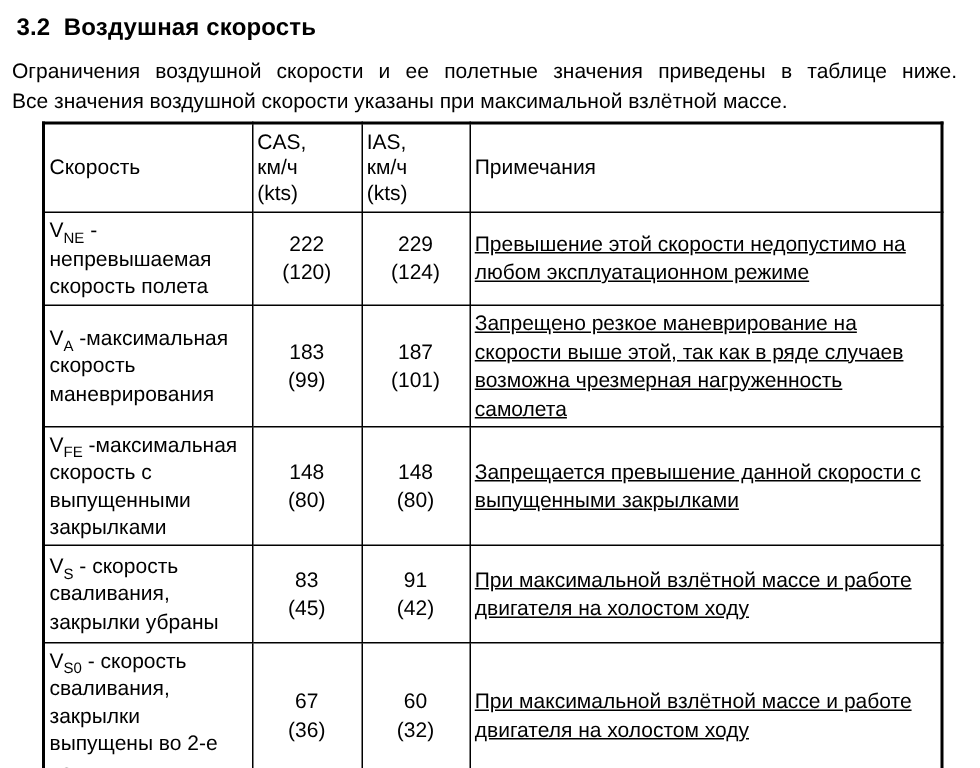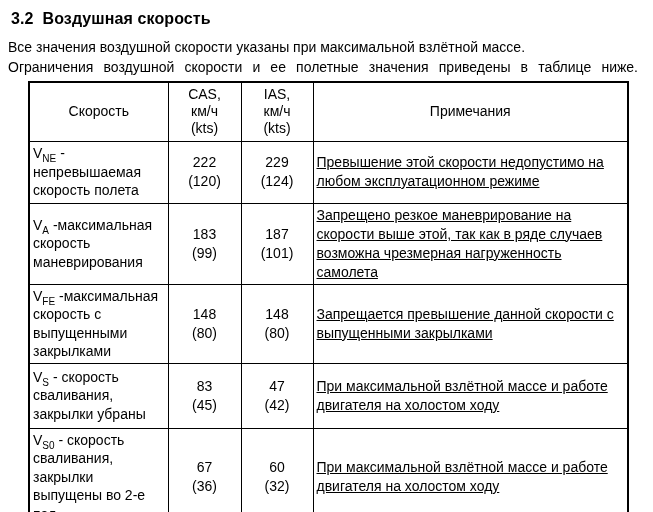--- a/index.html
+++ b/index.html
@@ -47,21 +47,21 @@
   table.limits th,
   table.limits td {
     border: 1.5px solid #000000;
     font-size: 14px;
     font-weight: normal;
     vertical-align: middle;
     padding: 2px 3px;
     overflow: hidden;
   }
   table.limits th {
-    text-align: center;
+    text-align: left;
     line-height: 17px;
     margin-top: 37px;
   }
   tr.hdr   { height: 59px; }
   tr.row-0 { height: 62px; }
   tr.row-1 { height: 77px; }
   tr.row-2 { height: 71px; }
   tr.row-3 { height: 65px; }
   tr.row-4 { height: 92px; }
   td.name {
@@ -89,22 +89,22 @@
   }
 </style>
 </head>
 <body>
 
 <div class="page">
 
   <h1 class="heading"><span class="hnum">3.2</span><span class="htitle">Воздушная скорость</span></h1>
 
   <p class="intro">
+    <span class="line justified">Ограничения воздушной скорости и ее полетные значения приведены в таблице ниже.</span>
     <span class="line">Все значения воздушной скорости указаны при максимальной взлётной массе.</span>
-    <span class="line justified">Ограничения воздушной скорости и ее полетные значения приведены в таблице ниже.</span>
   </p>
 
   <table class="limits">
     <colgroup>
       <col style="width:139px">
       <col style="width:73px">
       <col style="width:72px">
       <col style="width:315px">
     </colgroup>
     <thead>
@@ -160,21 +160,21 @@
         </td>
         <td class="note">Запрещается превышение данной скорости с выпущенными закрылками</td>
       </tr>
       <tr class="row-3">
         <td class="name"><span>V</span><sub>S</sub><span> - скорость сваливания, закрылки убраны</span></td>
         <td class="num">
           <div>83</div>
           <div>(45)</div>
         </td>
         <td class="num">
-          <div>47</div>
+          <div>91</div>
           <div>(42)</div>
         </td>
         <td class="note">При максимальной взлётной массе и работе двигателя на холостом ходу</td>
       </tr>
       <tr class="row-4">
         <td class="name"><span>V</span><sub>S0</sub><span> - скорость сваливания, закрылки выпущены во 2-е пол.</span></td>
         <td class="num">
           <div>67</div>
           <div>(36)</div>
         </td>

